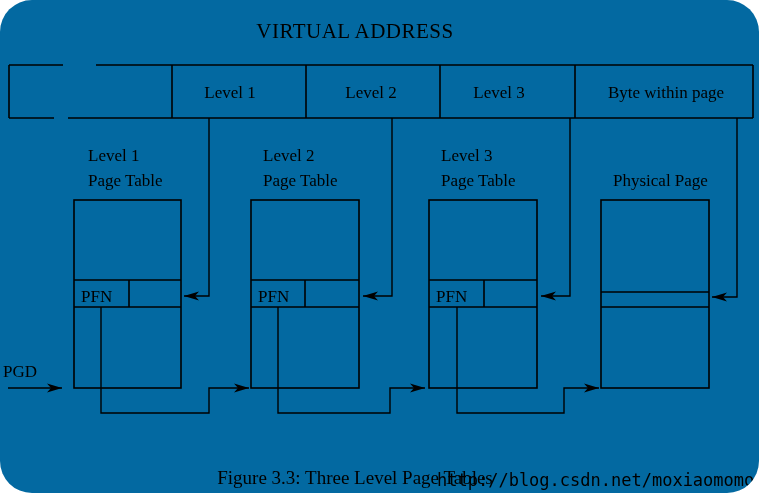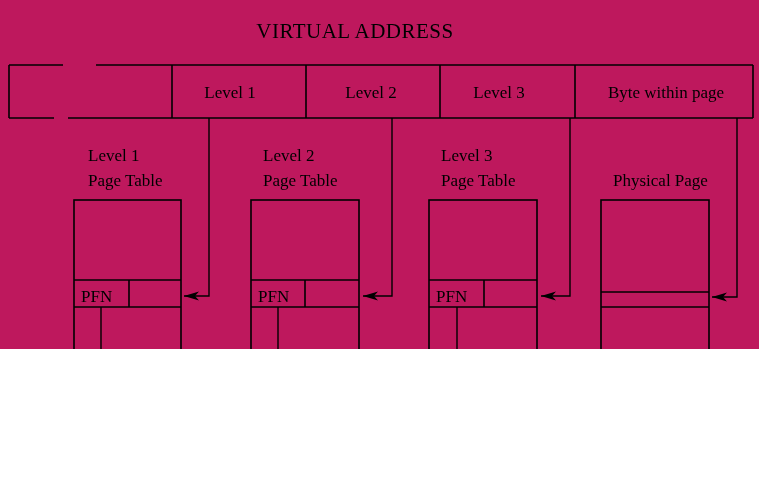--- a/index.html
+++ b/index.html
@@ -3,24 +3,25 @@
 <meta charset="utf-8">
 <style>
   html, body {
     margin: 0;
     padding: 0;
     background: #ffffff;
   }
   .canvas {
     position: relative;
     width: 759px;
-    height: 349px;
-    background: #be185d;
+    height: 493px;
+    background: #0369a1;
     overflow: hidden;
     font-family: "Liberation Serif", serif;
+    border-radius: 32px;
   }
   svg text {
     fill: #000000;
     font-family: "Liberation Serif", serif;
   }
   svg .watermark-text {
     font-family: "DejaVu Sans Mono", monospace;
   }
 </style>
 </head>

